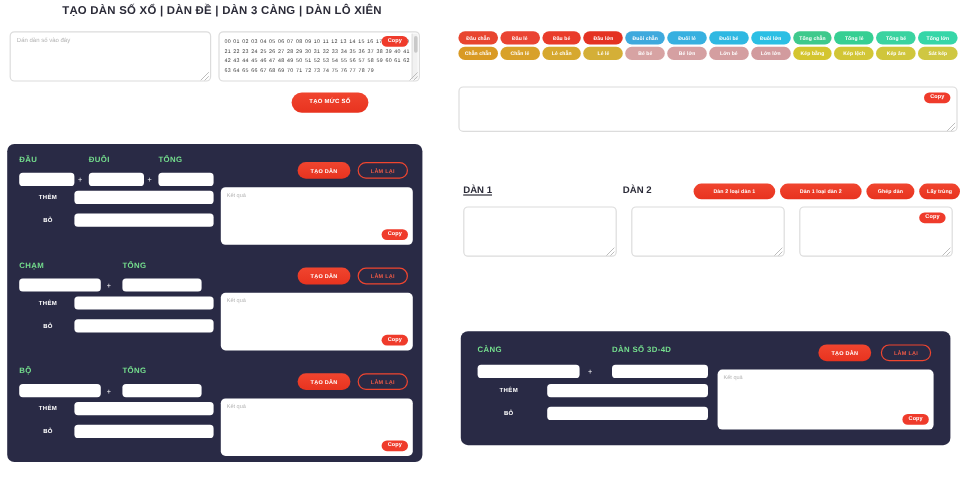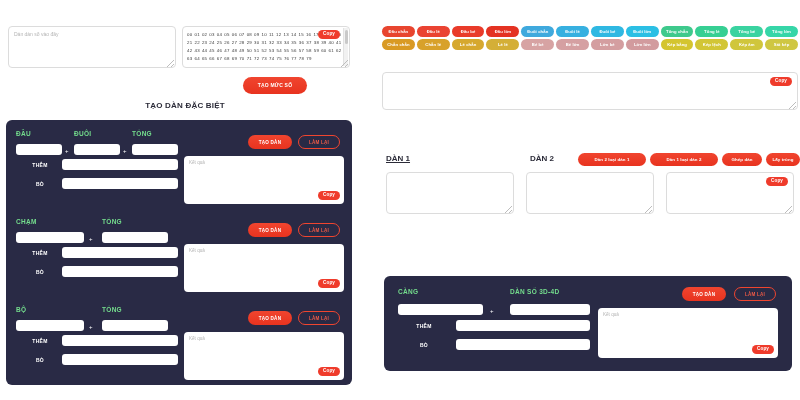--- a/index.html
+++ b/index.html
@@ -154,36 +154,36 @@
     background: #292a45; border-radius: 6px;
   }
 </style>
 </head>
 <body>
 
 <div id="root">
 
   <div class="col-left">
 
+    <div id="t1" class="section-title">TẠO DÀN SỐ XỔ | DÀN ĐỀ | DÀN 3 CÀNG | DÀN LÔ XIÊN</div>
 
     <div class="ta" id="left-paste-ta">
       <div class="ph">Dán dàn số vào đây</div>
       <div class="grip"></div>
     </div>
 
     <div class="ta" id="left-nums-ta">
       <div class="numtext">00 01 02 03 04 05 06 07 08 09 10 11 12 13 14 15 16 17 18 19 20 21 22 23 24 25 26 27 28 29 30 31 32 33 34 35 36 37 38 39 40 41 42 43 44 45 46 47 48 49 50 51 52 53 54 55 56 57 58 59 60 61 62 63 64 65 66 67 68 69 70 71 72 73 74 75 76 77 78 79</div>
       <div class="sb"></div>
       <div class="copy-btn" style="right:9px;top:3px;">Copy</div>
       <div class="grip"></div>
     </div>
 
     <div class="big-red-btn" id="tao-muc-so">TẠO MỨC SỐ</div>
 
-    <div id="t2" class="section-title">TẠO DÀN ĐẶC BIỆT</div>
 
     <div id="dark-left">
 
       <div class="blk" style="top:4px;">
         <div class="lbl-green" style="left:10px; top:6px;">ĐẦU</div>
         <div class="lbl-green" style="left:68px; top:6px;">ĐUÔI</div>
         <div class="lbl-green" style="left:126px; top:6px;">TỔNG</div>
 
         <div class="white-in" style="left:10px;  top:20px; width:46px;"></div>
         <div class="plus" style="left:59px;">+</div>
@@ -282,21 +282,21 @@
         <div class="qbtn" style="background: rgb(207, 199, 66);">Sát kép</div>
       </div>
 
     <div class="ta" id="right-out-ta">
       <div class="copy-btn">Copy</div>
       <div class="grip"></div>
     </div>
 
 
     <div class="dan-lbl" style="left:8px;text-decoration:underline;">DÀN 1</div>
-    <div class="dan-lbl" style="left:152px;">DÀN 2</div>
+    <div class="dan-lbl" style="left:141px;">DÀN 2</div>
 
     <div class="filter-btn" style="left:200px; width:68px;">Dàn 2 loại dàn 1</div>
     <div class="filter-btn" style="left:272px; width:68px;">Dàn 1 loại dàn 2</div>
     <div class="filter-btn" style="left:344px; width:40px;">Ghép dàn</div>
     <div class="filter-btn" style="left:388px; width:34px;">Lấy trùng</div>
 
     <div class="ta dan-ta" style="left:8px;   width:128px;">
       <div class="grip"></div>
     </div>
     <div class="ta dan-ta" style="left:148px; width:128px;">

